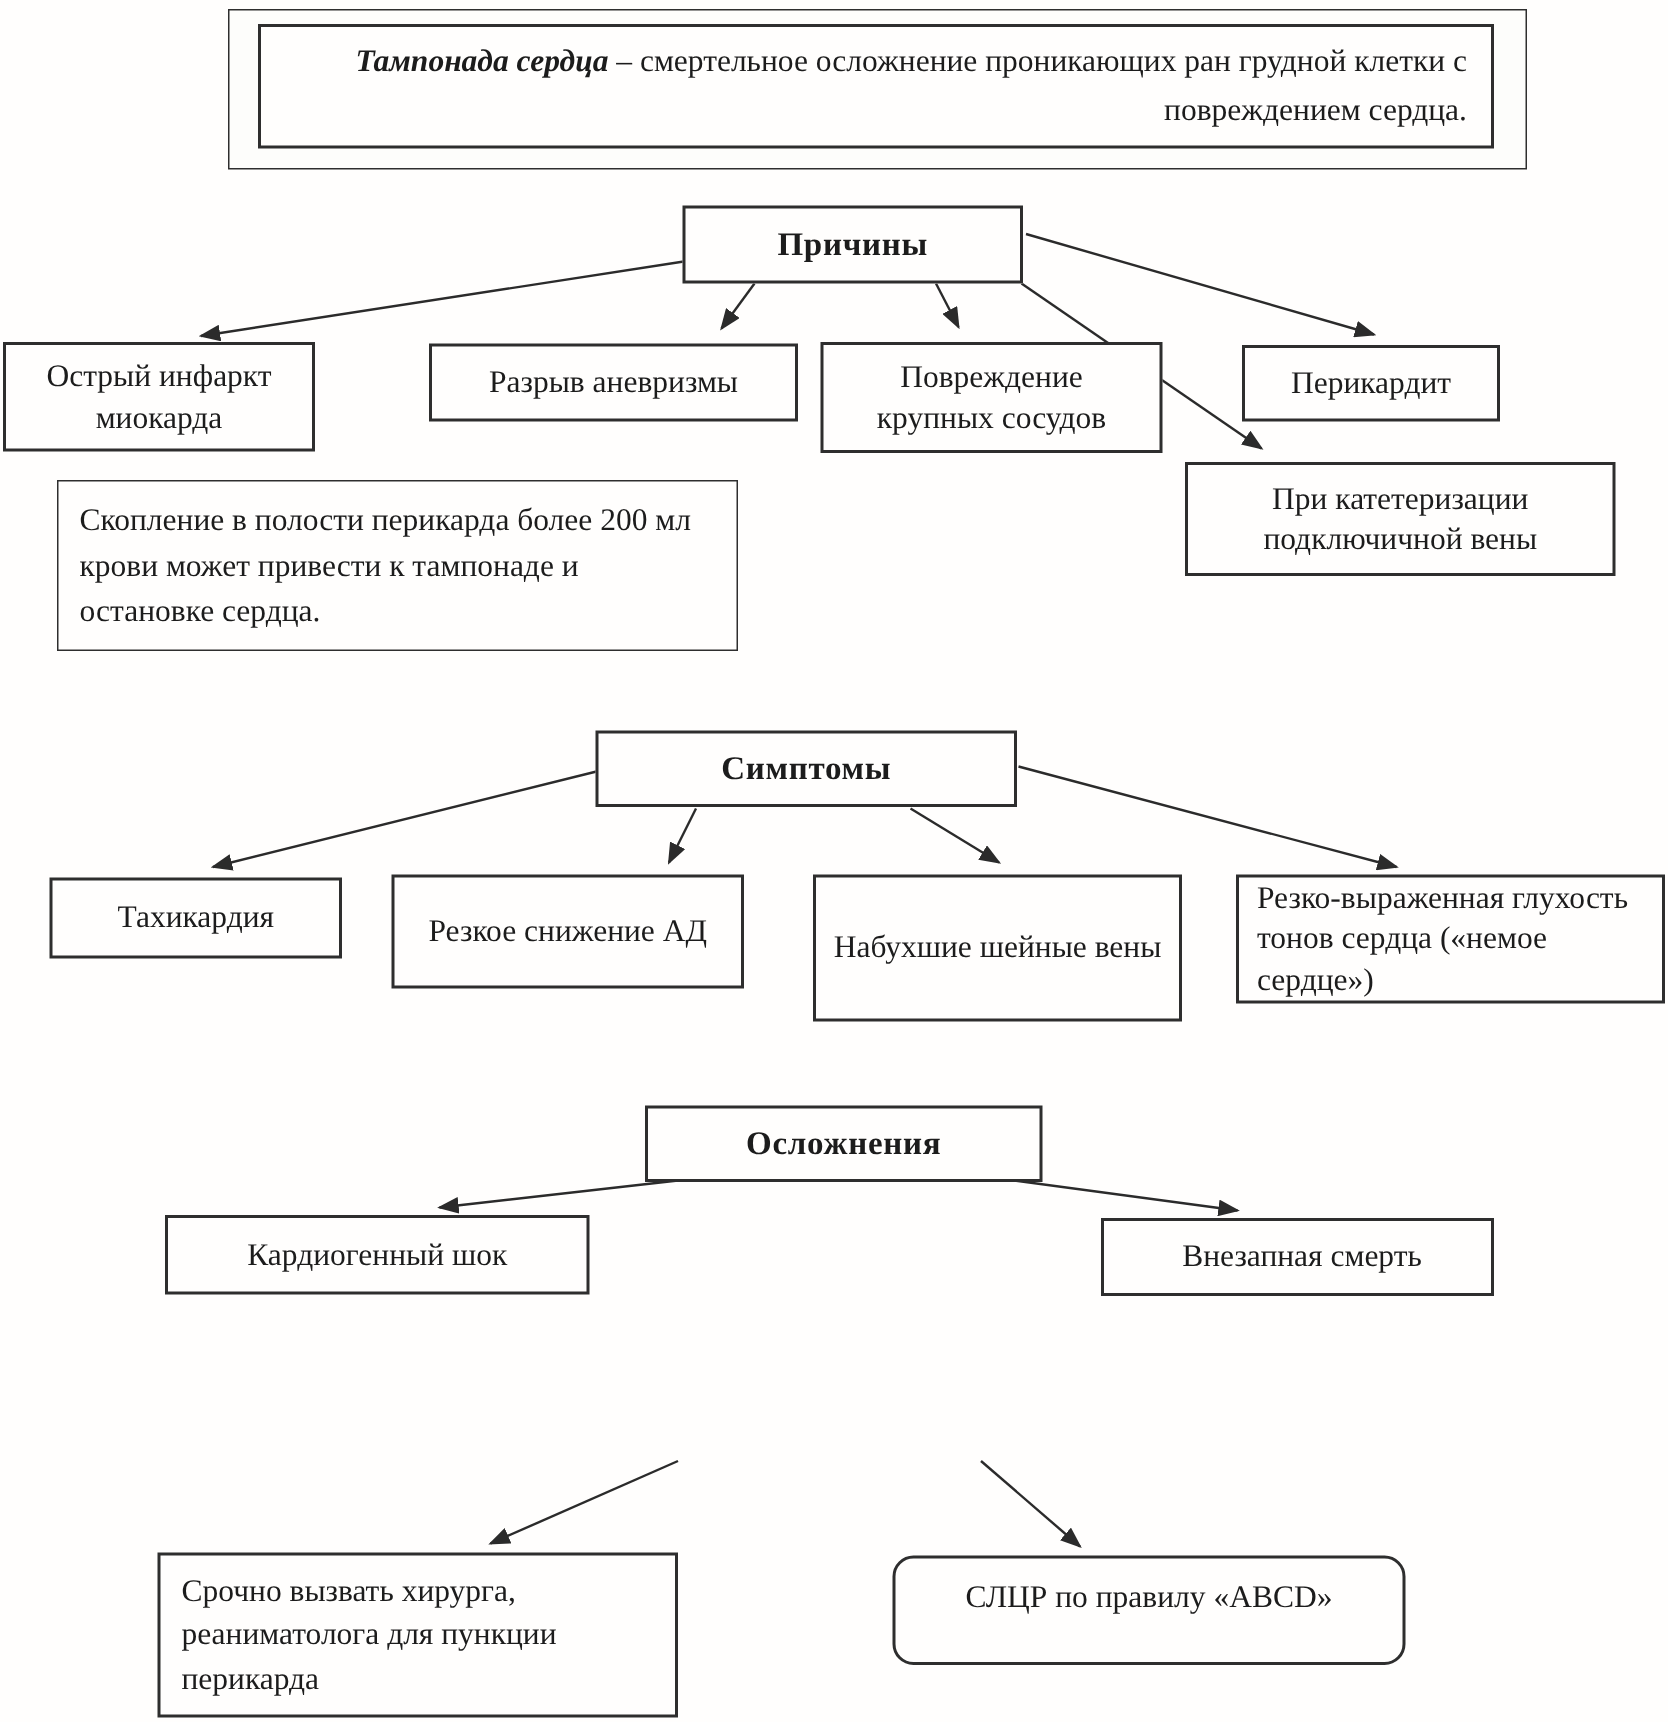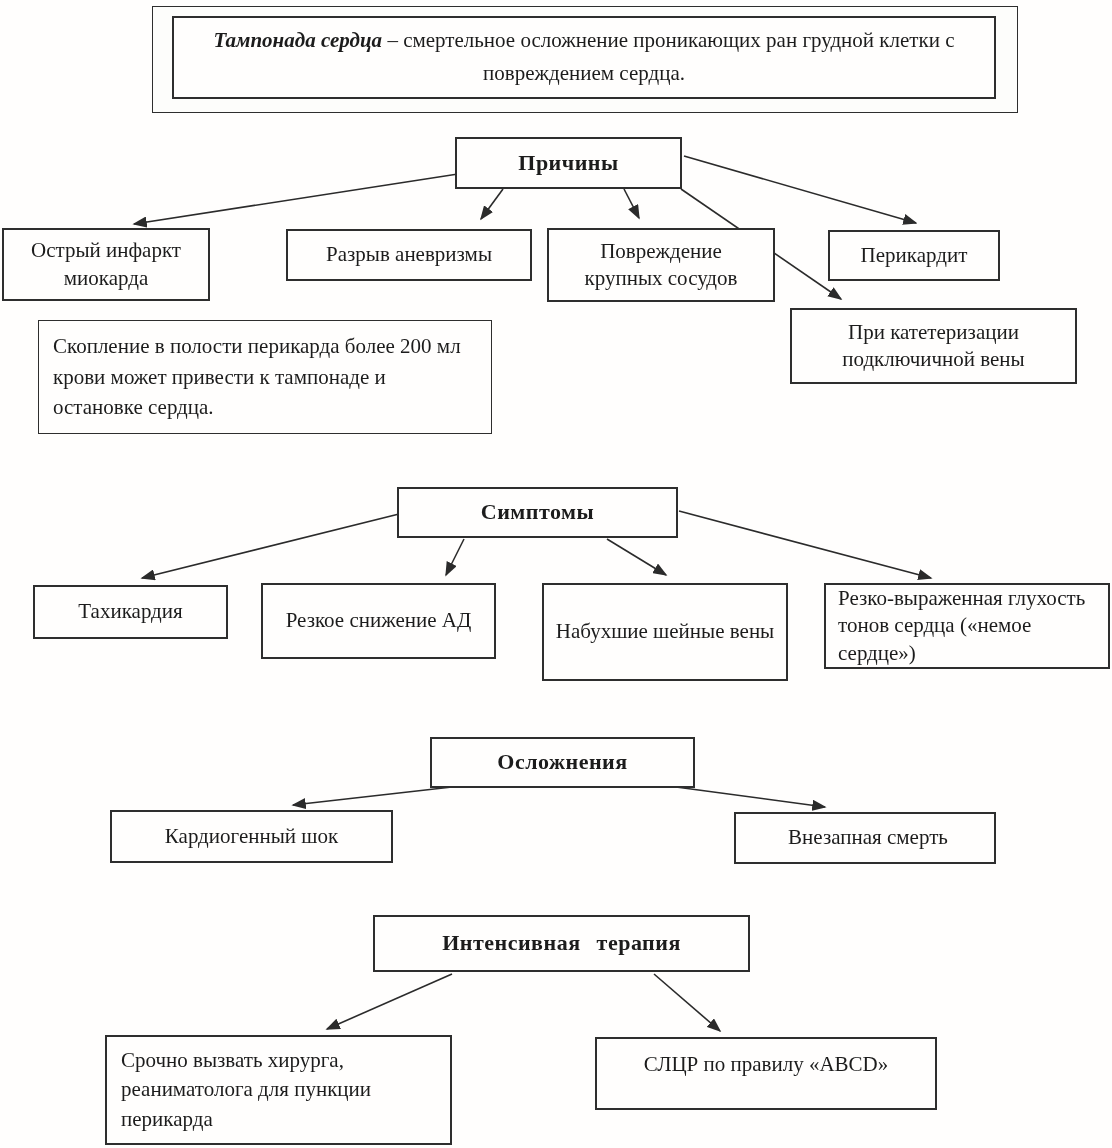--- a/index.html
+++ b/index.html
@@ -9,29 +9,29 @@
     overflow:hidden;
   }
   .box{
     position:absolute;background:#fffefd;border:2px solid #2e2e2e;
     display:flex;align-items:center;justify-content:center;text-align:center;
     font-size:21px;line-height:1.3;padding:4px 10px;box-sizing:border-box;
   }
   .box.thin{border-width:1.5px;}
   .header-box{font-weight:bold;font-size:22px;letter-spacing:.5px;}
   .left-align{justify-content:flex-start;text-align:left;align-items:center;}
-  .top-align{align-items:flex-start;}
+  .top-align{align-items:flex-start;border-radius:14px;}
   #frame-outer{
     position:absolute;left:152px;top:6px;width:866px;height:107px;
     border:1.6px solid #2e2e2e;box-sizing:border-box;background:#fdfdfb;
   }
   #frame-inner{
     position:absolute;left:172px;top:16px;width:824px;height:83px;
     border:2px solid #2e2e2e;box-sizing:border-box;background:#fffefd;
-    font-size:21px;line-height:1.55;padding:6px 16px 0 16px;text-align:center;
+    font-size:21px;line-height:1.55;padding:6px 16px 0 16px;text-align:right;
   }
   #frame-inner .term{font-weight:bold;font-style:italic;}
   #arrows{position:absolute;left:0;top:0;width:1112px;height:1148px;pointer-events:none;}
   #arrows line{stroke:#2b2b2b;stroke-width:1.6;}
   #therapy-header{word-spacing:10px;}
 </style>
 </head>
 <body>
 
 <div id="stage">
@@ -94,19 +94,18 @@
   <div class="box" style="left:542px;top:583px;width:246px;height:98px;">Набухшие шейные вены</div>
 
   <div class="box left-align" style="left:824px;top:583px;width:286px;height:86px;padding:8px 12px;">Резко-выраженная глухость тонов сердца («немое сердце»)</div>
 
   <div class="box header-box" style="left:430px;top:737px;width:265px;height:51px;padding-left:10px;">Осложнения</div>
 
   <div class="box" style="left:110px;top:810px;width:283px;height:53px;">Кардиогенный шок</div>
 
   <div class="box" style="left:734px;top:812px;width:262px;height:52px;padding-left:16px;">Внезапная смерть</div>
 
-  <div class="box header-box" id="therapy-header" style="left:373px;top:915px;width:377px;height:57px;">Интенсивная терапия</div>
 
   <div class="box left-align" style="left:105px;top:1035px;width:347px;height:110px;padding:10px 14px;line-height:1.4;">Срочно вызвать хирурга, реаниматолога для пункции перикарда</div>
 
   <div class="box top-align" style="left:595px;top:1037px;width:342px;height:73px;padding-top:12px;">СЛЦР по правилу «ABCD»</div>
 
 </div>
 
 </body></html>

